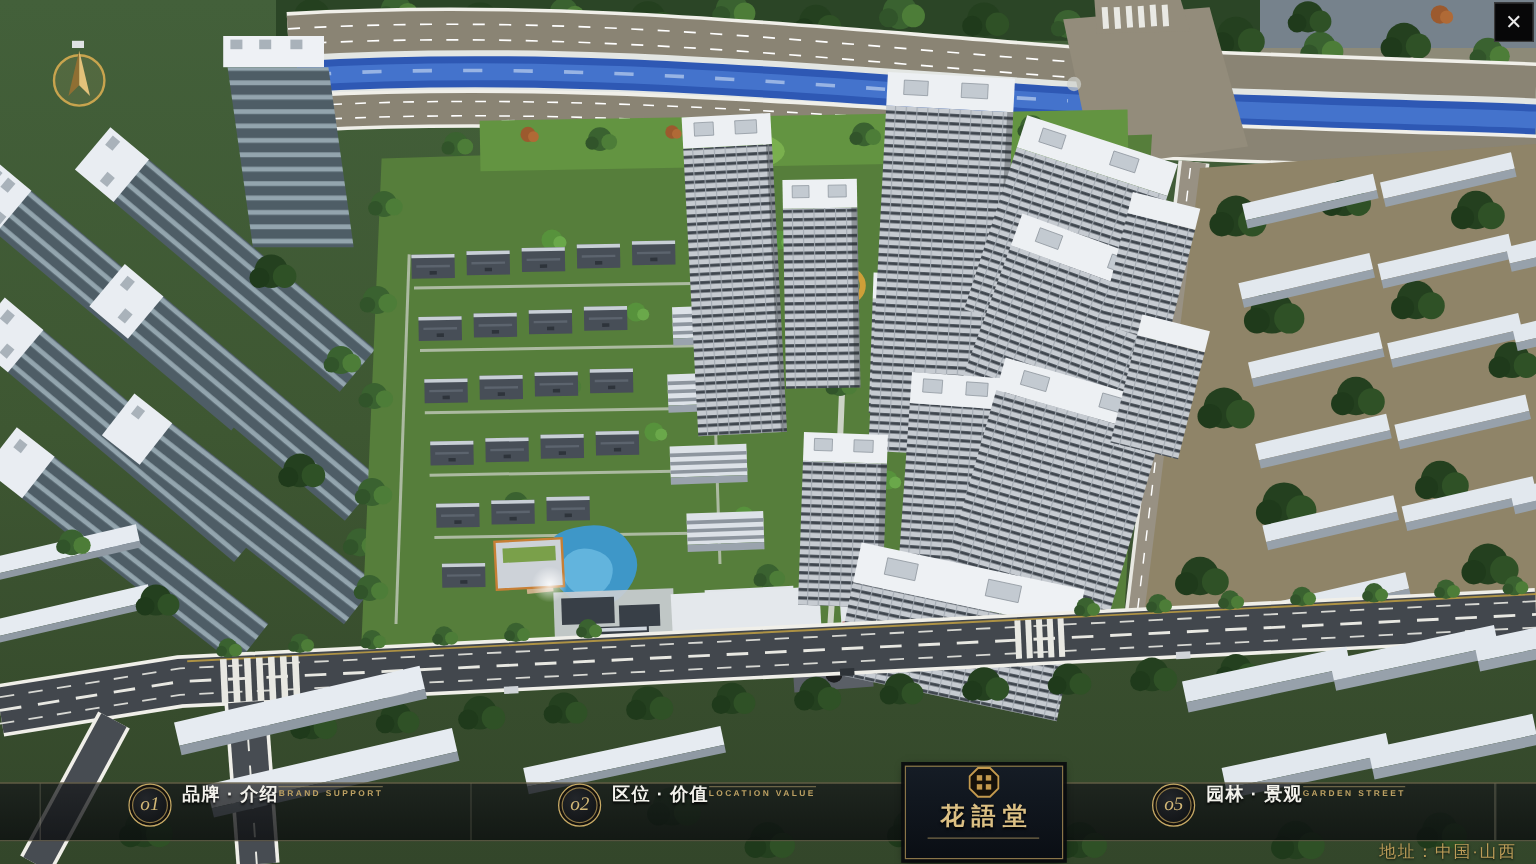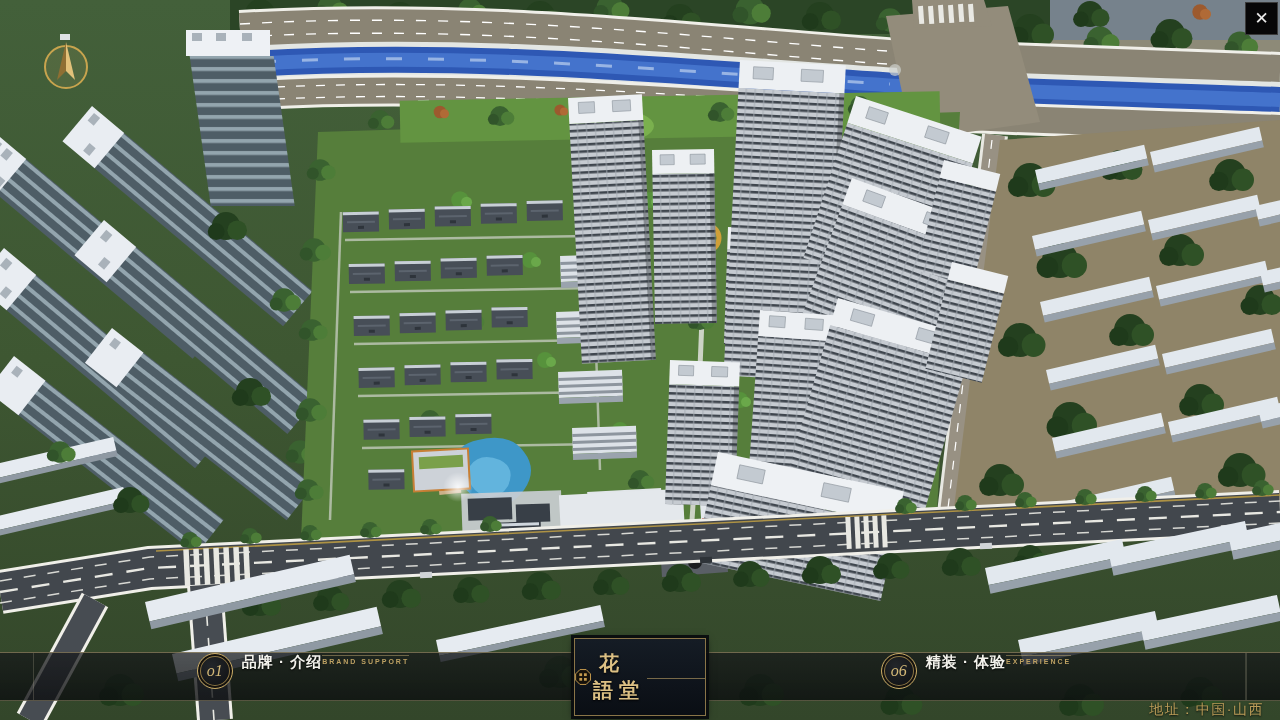--- a/index.html
+++ b/index.html
@@ -35,21 +35,21 @@
   .en{margin-top:2px;padding-top:2px;border-top:1px solid rgba(205,180,120,.45);
       font-size:7px;font-weight:bold;color:#bda163;letter-spacing:2px;white-space:nowrap;
       align-self:stretch;text-align:center;}
 
   
   .logo-wrap{width:134px;position:relative;flex:0 0 auto;}
   .logo-panel{position:absolute;left:50%;top:-15px;transform:translateX(-50%);
     width:130px;height:76px;z-index:21;cursor:pointer;
     background:linear-gradient(#151c25,#0a0e14);
     border:1px solid #8a7548;box-shadow:0 0 0 3px rgba(8,10,13,.9),0 2px 8px rgba(0,0,0,.7);
-    display:flex;flex-direction:row;align-items:center;justify-content:center;gap:2px;}
+    display:flex;flex-direction:column;align-items:center;gap:2px;}
   .logo-name{font-family:"Liberation Serif",serif;font-weight:bold;font-size:20px;
     color:#dcc084;letter-spacing:6px;text-indent:6px;text-shadow:0 1px 2px #000;}
   .logo-rule{width:72%;height:0;border-top:1px solid rgba(205,175,110,.55);margin-top:2px;}
 
   
   .address{position:absolute;right:16px;top:701px;z-index:25;font-size:14px;
     color:#bb9c58;letter-spacing:1.5px;text-shadow:0 1px 2px rgba(0,0,0,.8);}
 </style>
 </head>
 <body>
@@ -543,48 +543,55 @@
   <div class="end-spacer"></div>
 
   <div class="menu-cell">
     <div class="badge">o1</div>
     <div class="labels">
       <div class="cn">品牌 · 介绍</div>
       <div class="en">BRAND SUPPORT</div>
     </div>
   </div>
 
+  <div class="menu-cell">
+    <div class="badge">o2</div>
+    <div class="labels">
+      <div class="cn">区位 · 价值</div>
+      <div class="en">LOCATION VALUE</div>
+    </div>
+  </div>
 
 
 
   <div class="logo-wrap">
     <div class="logo-panel">
       <svg width="26" height="26" viewBox="0 0 26 26">
         <polygon points="8,1 18,1 25,8 25,18 18,25 8,25 1,18 1,8" fill="#15110b" stroke="#c49a4e" stroke-width="1.6"></polygon>
         <g fill="#c49a4e">
           <rect x="7" y="7" width="4.5" height="4.5"></rect>
               <rect x="14.5" y="7" width="4.5" height="4.5"></rect>
           <rect x="7" y="14.5" width="4.5" height="4.5"></rect>
               <rect x="14.5" y="14.5" width="4.5" height="4.5"></rect>
         </g>
       </svg>
       <div class="logo-name">花語堂</div>
       <div class="logo-rule"></div>
     </div>
   </div>
 
-
   <div class="menu-cell">
-    <div class="badge">o6</div>
+    <div class="badge">o5</div>
     <div class="labels">
-      <div class="cn">精装 · 体验</div>
-      <div class="en">EXPERIENCE</div>
+      <div class="cn">园林 · 景观</div>
+      <div class="en">GARDEN STREET</div>
     </div>
   </div>
 
 
 
+
   <div class="end-spacer right"></div>
 </div>
 
 <div class="address">地址：中国·山西</div>
 
 </div>
 
 </body></html>

